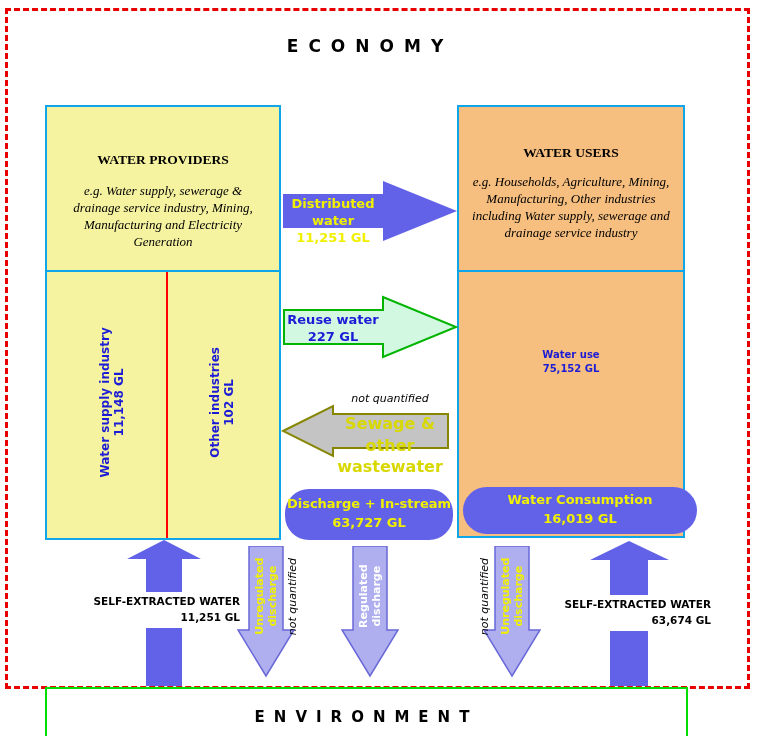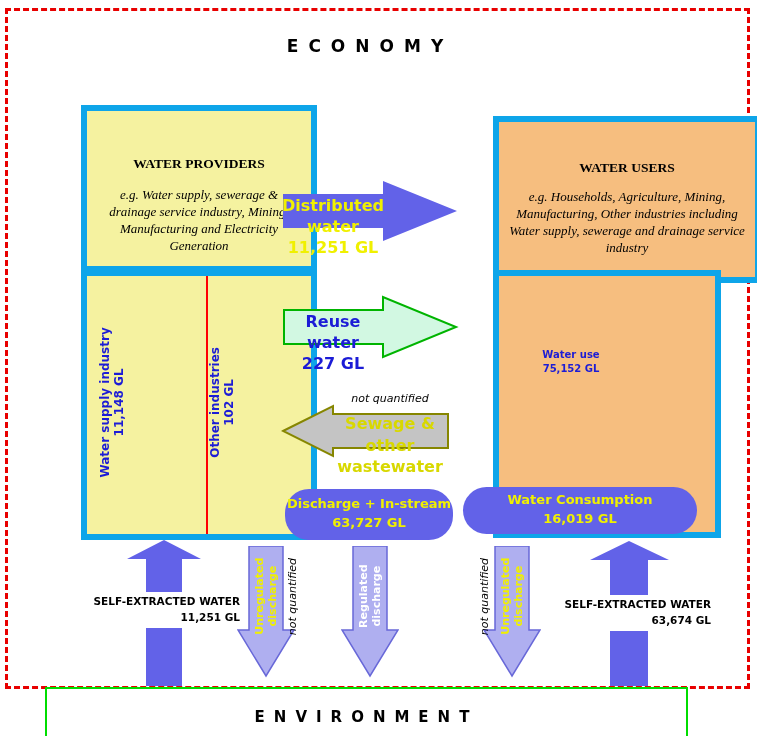--- a/index.html
+++ b/index.html
@@ -8,24 +8,24 @@
     font-family:"DejaVu Sans","Liberation Sans",sans-serif;
   }
   .boundary{
     position:absolute;left:5px;top:8px;width:739px;height:675px;
     border:3px dashed #E80000;
   }
   .economy-title{
     position:absolute;left:0;top:36px;width:740px;text-align:center;
     font-weight:bold;font-size:17px;letter-spacing:10px;color:#000;
   }
-  .box{position:absolute;border:6px solid #0ea5e9;box-sizing:border-box;margin-left:36px;}
+  .box{position:absolute;border:2px solid #0ea5e9;box-sizing:border-box;}
   .providers-top{left:45px;top:105px;width:236px;height:167px;background:#F5F2A0;}
   .providers-bottom{left:45px;top:270px;width:236px;height:270px;background:#F5F2A0;}
-  .users-top{left:457px;top:116px;width:268px;height:167px;background:#F6BE7F;}
+  .users-top{left:457px;top:105px;width:228px;height:167px;background:#F6BE7F;}
   .users-bottom{left:457px;top:270px;width:228px;height:268px;background:#F6BE7F;}
   .box-title{
     font-family:"Liberation Serif",serif;font-weight:bold;font-size:13.5px;
     text-align:center;color:#000;
   }
   .providers-top .box-title{margin-top:45px;}
   .users-top .box-title{margin-top:38px;}
   .box-examples{
     font-family:"Liberation Serif",serif;font-style:italic;font-size:13px;
     text-align:center;color:#000;line-height:1.32;margin-top:14px;padding:0 16px;
@@ -38,21 +38,21 @@
     position:absolute;left:457px;top:348px;width:228px;text-align:center;
     font-weight:bold;font-size:10px;color:#1C1CD6;line-height:1.35;
   }
   .bar{
     position:absolute;background:#6262E8;color:#F0F000;font-weight:bold;
     text-align:center;box-sizing:border-box;border-radius:24px;
   }
   .discharge-bar{left:285px;top:489px;width:168px;height:51px;font-size:13px;line-height:1.45;padding-top:6px;}
   .consumption-bar{left:463px;top:487px;width:234px;height:47px;font-size:13px;line-height:1.45;padding-top:4px;}
   .arrow-svg{position:absolute;}
-  .flow-label{position:absolute;text-align:center;font-weight:bold;font-size:16px;line-height:1.3;}
+  .flow-label{position:absolute;text-align:center;font-weight:bold;font-size:13px;line-height:1.3;}
   .flow-label.yellow{color:#F0F000;}
   .flow-label.blue{color:#1C1CD6;}
   .sewage-label{
     position:absolute;left:330px;top:413px;width:120px;text-align:center;
     font-size:16px;line-height:1.35;color:#D8D800;font-weight:bold;
   }
   .note-italic{
     position:absolute;font-style:italic;font-size:11px;color:#000;text-align:center;
   }
   .selfext-label{

